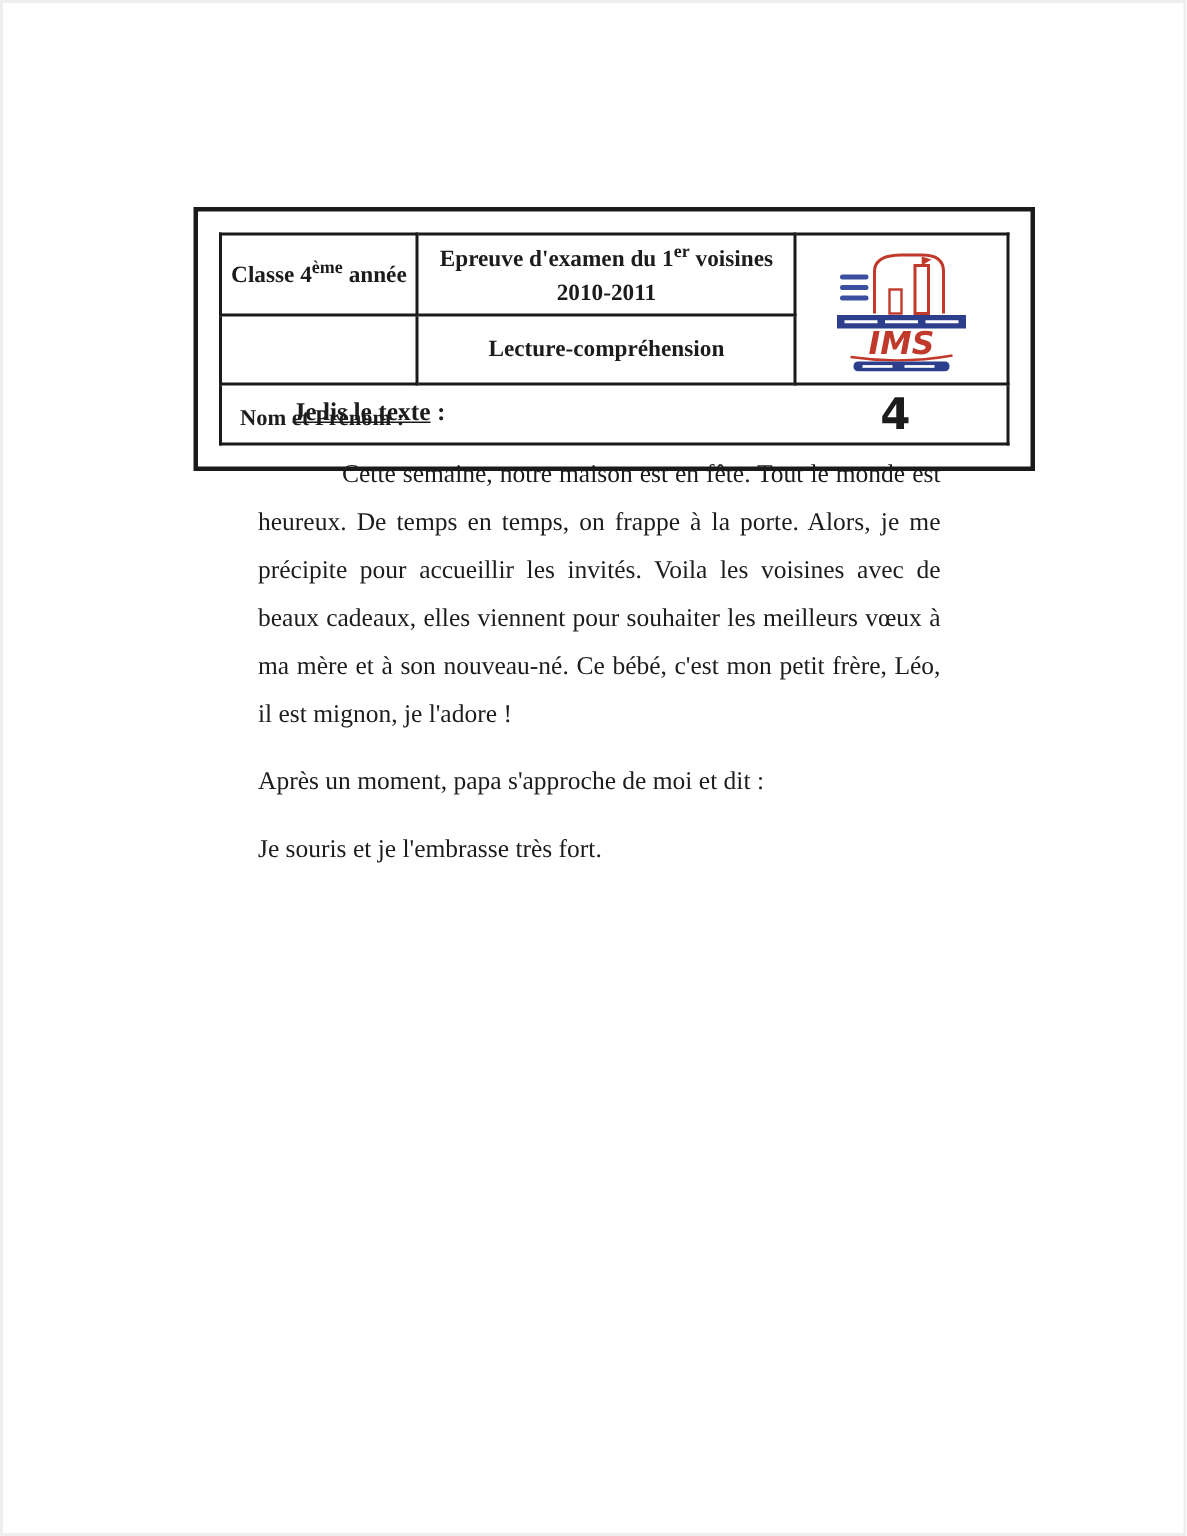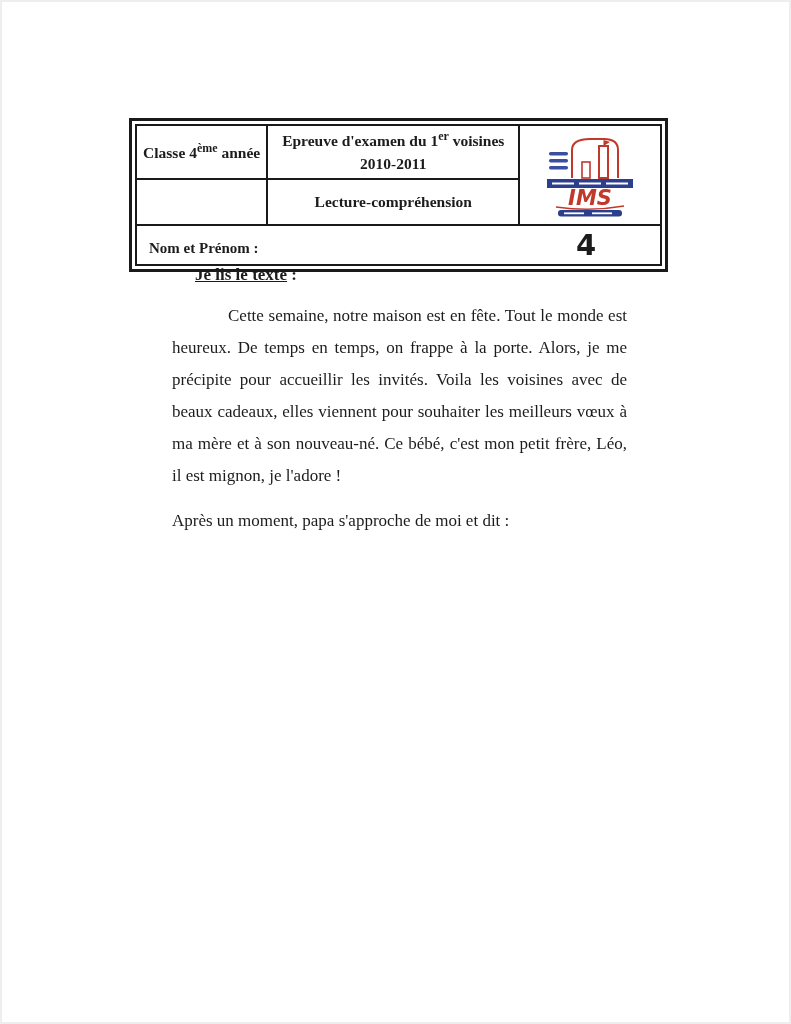--- a/index.html
+++ b/index.html
@@ -10,24 +10,24 @@
     font-family: "Liberation Serif", "DejaVu Serif", serif;
     color: #1c1c1c;
     overflow: hidden;
     box-sizing: border-box;
     border: 2px solid #eeeeee;
   }
 
   
   .header-wrap {
     position: absolute;
-    left: 127px; top: 116px;
+    left: 127px; top: 136px;
     width: 527px;
     border: 3px solid #1a1a1a;
-    padding: 3px;
+    padding: 14px;
     background: #fff;
   }
   table.hdr {
     border-collapse: collapse;
     width: 100%;
     table-layout: fixed;
   }
   table.hdr td {
     border: 2px solid #1a1a1a;
     font-weight: bold;
@@ -146,15 +146,16 @@
     </tbody>
       </table>
   </div>
 
   <div class="body-text">
     <div class="heading">
       <span class="underlined">Je lis le texte</span><span> :</span>
     </div>
     <p class="indent-first">Cette semaine, notre maison est en fête. Tout le monde est heureux. De temps en temps, on frappe à la porte. Alors, je me précipite pour accueillir les invités. Voila les voisines avec de beaux cadeaux, elles viennent pour souhaiter les meilleurs vœux à ma mère et à son nouveau-né. Ce bébé, c'est mon petit frère, Léo, il est mignon, je l'adore !</p>
     <p class="oneline">Après un moment, papa s'approche de moi et dit :</p>
+    <p class="oneline">Je souris et je l'embrasse très fort.</p>
   </div>
 
 </div>
 
 </body></html>

